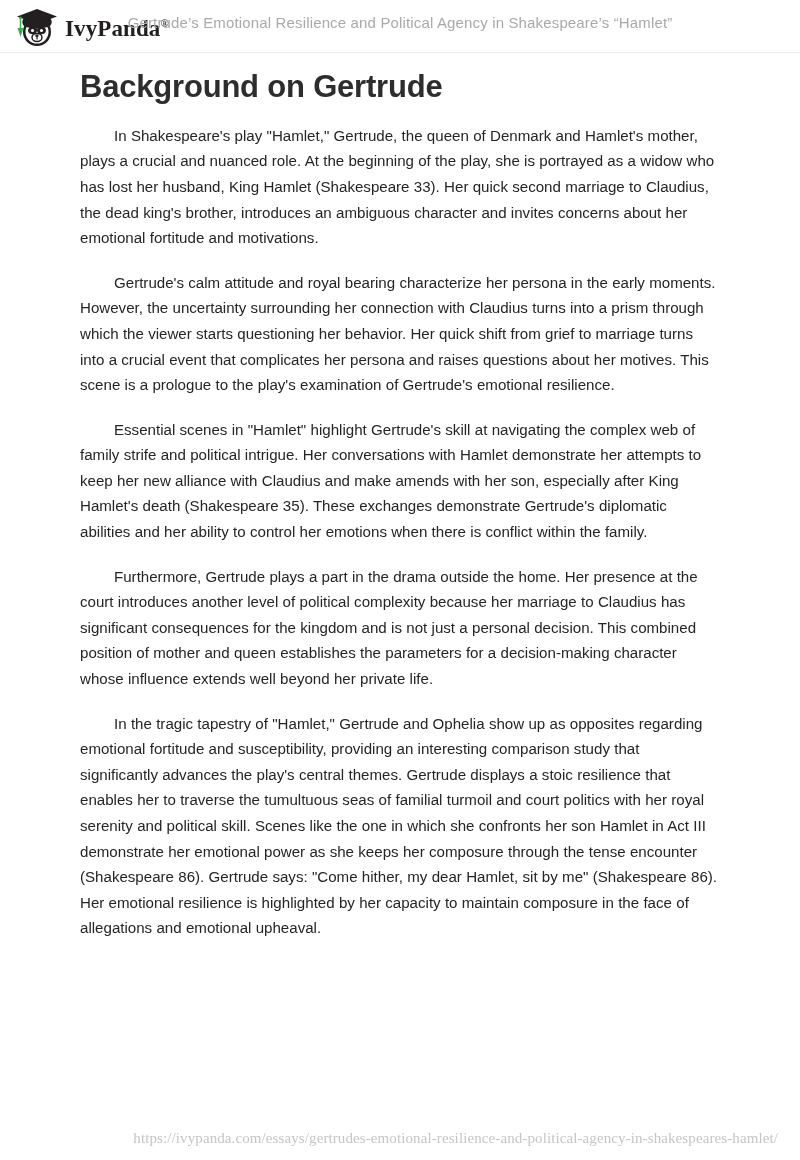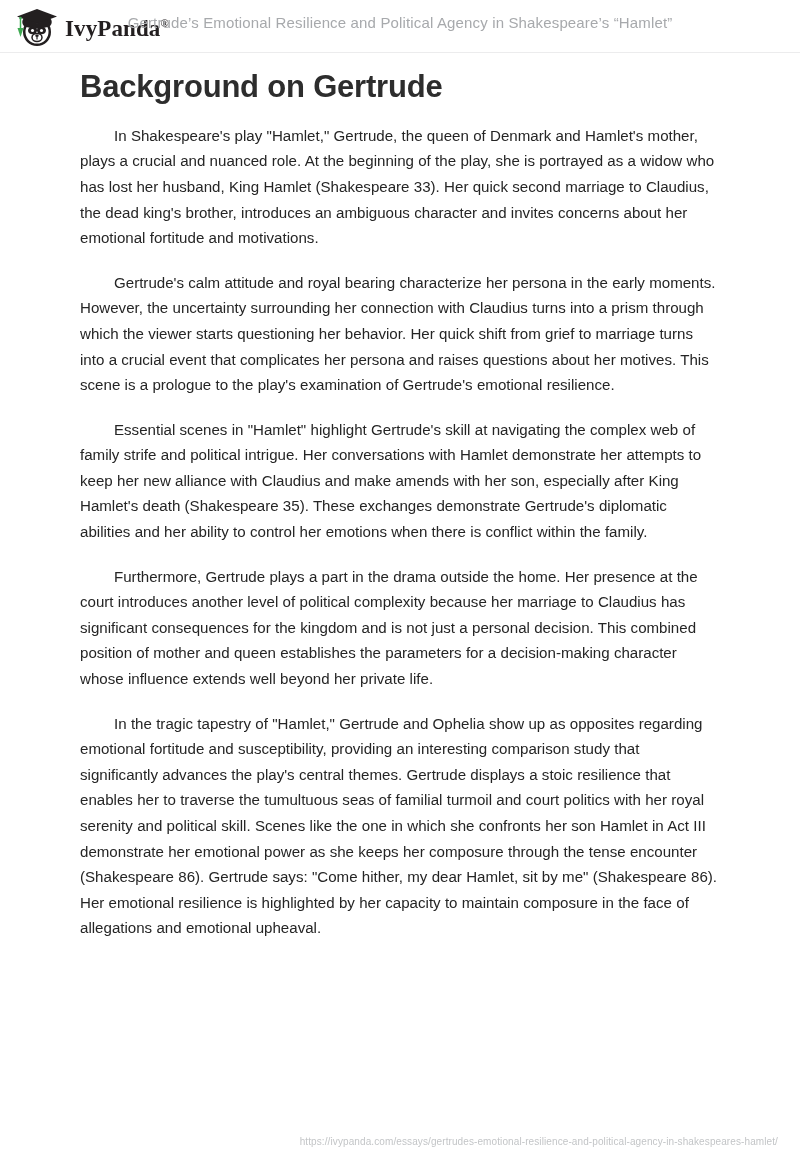--- a/index.html
+++ b/index.html
@@ -113,23 +113,23 @@
     position: absolute;
     left: 0;
     bottom: 0;
     width: 800px;
     height: 46px;
   }
   .footer-url {
     position: absolute;
     right: 22px;
     bottom: 13px;
-    font-size: 10px;
+    font-size: 15px;
     color: #c3c5c7;
-    font-family: Liberation Sans, sans-serif;
+    font-family: Liberation Serif, serif;
     letter-spacing: 0.1px;
     white-space: nowrap;
     text-decoration: none;
     margin-left: 12px;
   }
 </style>
 </head>
 <body>
 
 <div class="page-header">

